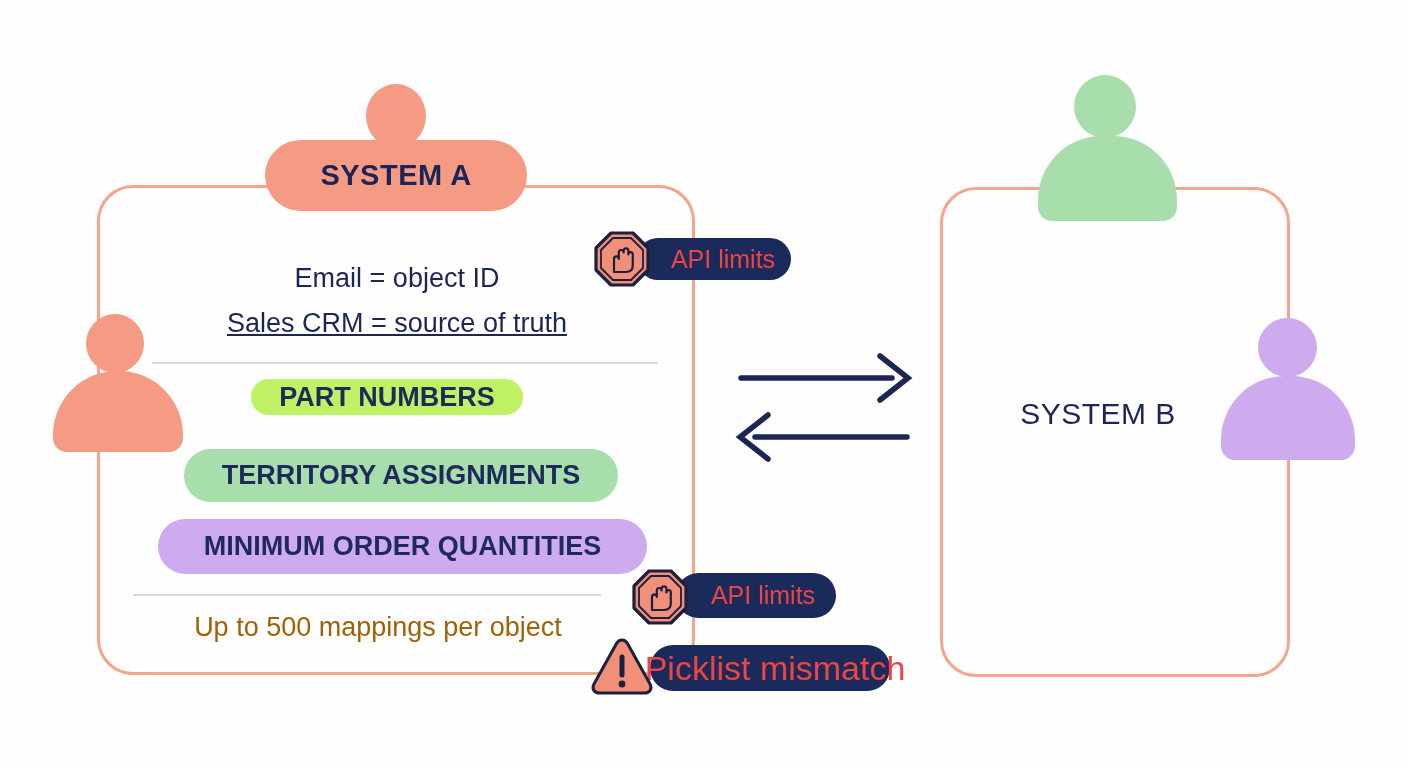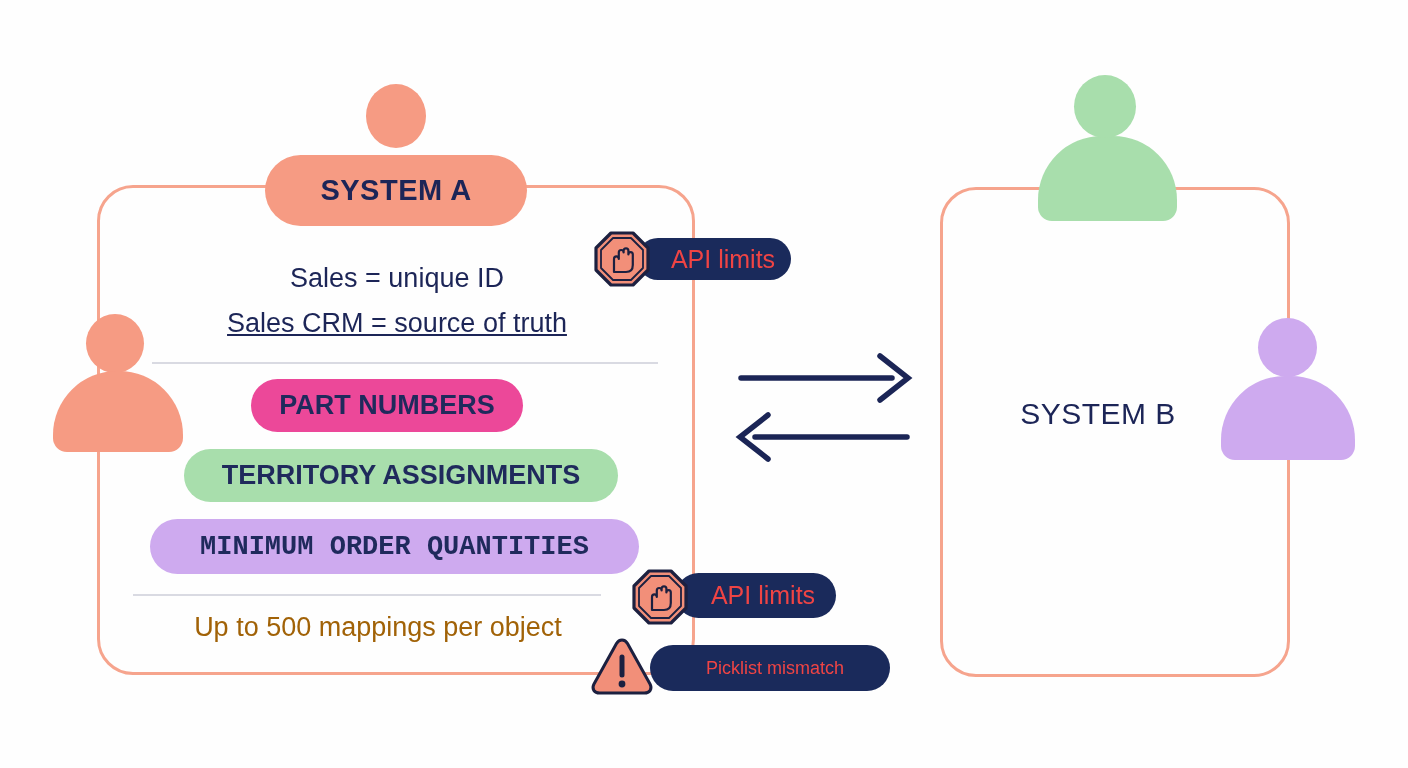--- a/index.html
+++ b/index.html
@@ -36,36 +36,36 @@
 </style>
 </head>
 <body>
 
 <div id="canvas">
 
   <div class="sysbox" style="left:97px;top:185px;width:592px;height:484px;"></div>
 
   <div class="p-head" style="left: 366px; top: 84px; width: 60px; height: 64px; background-color: rgb(246, 155, 131);"></div>
 
-  <div class="title-pill" style="left: 265px; top: 155px; width: 262px; height: 71px; background-color: rgb(246, 155, 131);">
+  <div class="title-pill" style="left: 265px; top: 140px; width: 262px; height: 71px; background-color: rgb(246, 155, 131);">
     <span>SYSTEM A</span>
   </div>
 
-  <div class="fact" style="left:97px;top:263px;width:600px;">Sales = unique ID</div>
+  <div class="fact" style="left:97px;top:263px;width:600px;">Email = object ID</div>
   <div class="fact" style="left:97px;top:308px;width:600px;text-decoration:underline;">Sales CRM = source of truth</div>
 
   <div class="divider" style="left:152px;top:362px;width:506px;"></div>
 
-  <div class="data-pill" style="left: 251px; top: 379px; width: 272px; height: 53px; background-color: #ec4899;">
+  <div class="data-pill" style="left: 251px; top: 379px; width: 272px; height: 36px; background-color: #bef264;">
     <span>PART NUMBERS</span>
   </div>
   <div class="data-pill" style="left: 184px; top: 449px; width: 434px; height: 53px; background-color: rgb(168, 222, 172);">
     <span>TERRITORY ASSIGNMENTS</span>
   </div>
-  <div class="data-pill" style="left: 150px; top: 519px; width: 489px; height: 55px; background-color: rgb(206, 170, 239); font-family: Liberation Mono, monospace;">
+  <div class="data-pill" style="left: 158px; top: 519px; width: 489px; height: 55px; background-color: rgb(206, 170, 239);">
     <span>MINIMUM ORDER QUANTITIES</span>
   </div>
 
   <div class="divider" style="left:133px;top:594px;width:468px;"></div>
 
   <div class="footnote" style="left:85px;top:612px;width:586px;">Up to 500 mappings per object</div>
 
   <div class="p-head" style="left: 86px; top: 314px; width: 58px; height: 59px; background-color: rgb(246, 155, 131);"></div>
   <div class="p-body" style="left: 53px; top: 371px; width: 130px; height: 81px; background-color: rgb(246, 155, 131);"></div>
 
@@ -103,21 +103,21 @@
     <span>API limits</span>
   </div>
   <svg class="abs" style="left:630px;top:567px;" width="60" height="60" viewBox="0 0 60 60">
     <polygon points="19,4 41,4 56,19 56,41 41,56 19,56 4,41 4,19" fill="#F28F79" stroke="#1C2040" stroke-width="3.2" stroke-linejoin="round"></polygon>
     <polygon points="21,9 39,9 51,21 51,39 39,51 21,51 9,39 9,21" fill="none" stroke="#1C2040" stroke-width="1.8" stroke-linejoin="round"></polygon>
     <path d="M22,43 L22,30 Q22,27.4 24.4,27.4 Q26.8,27.4 26.8,30 L26.8,23.5 Q26.8,21 29.2,21
              Q31.6,21 31.6,23.5 L31.6,21.8 Q31.6,19.3 34,19.3 Q36.4,19.3 36.4,21.8 L36.4,25.4
              Q36.4,23.2 38.6,23.2 Q40.8,23.2 40.8,25.6 L40.8,36 Q40.8,43 34,43 Z" fill="#F28F79" stroke="#1C2040" stroke-width="2.2" stroke-linejoin="round" stroke-linecap="round"></path>
   </svg>
 
-  <div class="badge-pill" style="left: 650px; top: 645px; width: 240px; height: 46px; font-size: 18px; text-indent: 10px; background-color: rgb(26, 42, 91);">
+  <div class="badge-pill" style="left: 650px; top: 645px; width: 240px; height: 46px; font-size: 34px; text-indent: 10px; background-color: rgb(26, 42, 91);">
     <span>Picklist mismatch</span>
   </div>
   <svg class="abs" style="left:589px;top:635px;" width="66" height="62" viewBox="0 0 66 62">
     <path d="M33,5 Q36.5,5 38.5,8.6 L61,49 Q63,52.6 61.2,55.3 Q59.4,58 55.4,58 L10.6,58
              Q6.6,58 4.8,55.3 Q3,52.6 5,49 L27.5,8.6 Q29.5,5 33,5 Z" fill="#F28F79" stroke="#1C2040" stroke-width="3" stroke-linejoin="round"></path>
     <line x1="33" y1="22" x2="33" y2="40" stroke="#1C2040" stroke-width="5" stroke-linecap="round"></line>
     <circle cx="33" cy="49" r="3.4" fill="#1C2040"></circle>
   </svg>
 
 </div>

